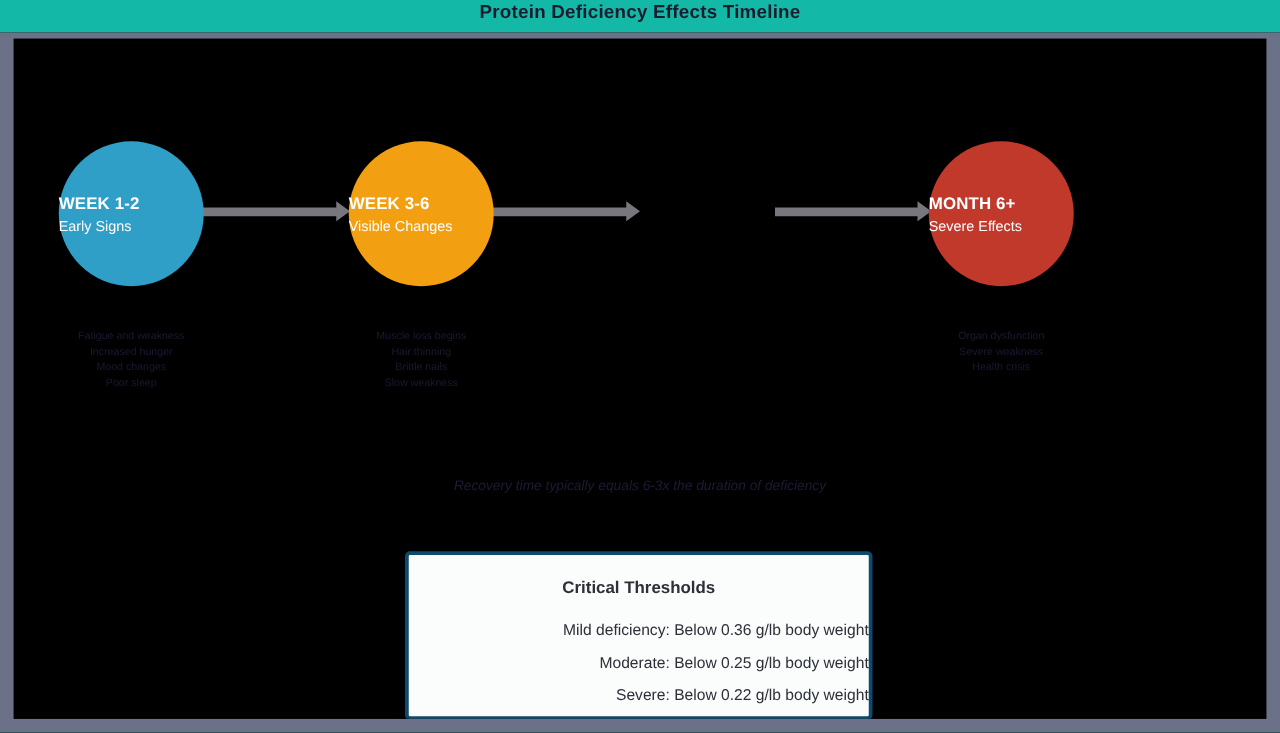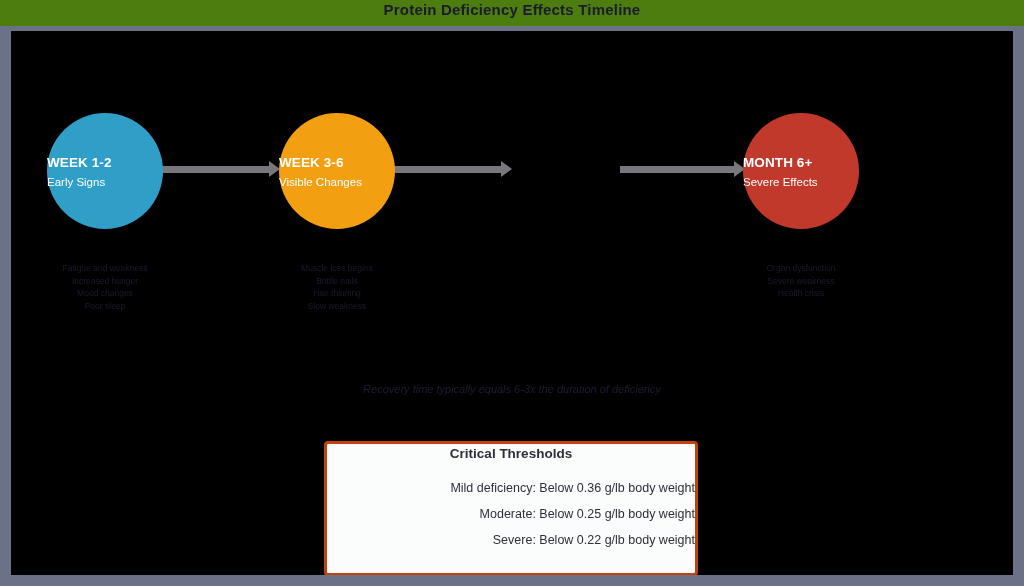--- a/index.html
+++ b/index.html
@@ -14,21 +14,21 @@
     font-family: "Liberation Sans", sans-serif;
     position: relative;
   }
 
   
   #app-frame {
     position: absolute;
     left: 0; top: 0;
     width: 1024px;
     height: 586px;
-    background: #4d7c0f;
+    background: #14b8a6;
     box-sizing: border-box;
   }
 
   #canvas-border {
     position: absolute;
     left: 0;
     top: 26px;
     width: 1024px;
     height: 560px;
     box-sizing: border-box;
@@ -154,24 +154,24 @@
   }
 
   
   #thresholds-card {
     position: absolute;
     left: 313px;
     top: 410px;
     width: 374px;
     height: 135px;
     background: #fbfcfc;
-    border: 3px solid #c2410c;
+    border: 3px solid #0c4a6e;
     border-radius: 4px;
     box-sizing: border-box;
-    padding-top: 2px;
+    padding-top: 18px;
   }
   #thresholds-title {
     text-align: center;
     font-size: 13.5px;
     font-weight: bold;
     color: #2c3038;
     margin-bottom: 14px;
   }
   .threshold-line {
     text-align: right;
@@ -216,22 +216,22 @@
         </div>
       </div>
 
       <div class="stage" id="stage-1">
         <div class="stage-circle" style="background:#f2a011">
           <div class="stage-period">WEEK 3-6</div>
           <div class="stage-phase">Visible Changes</div>
         </div>
         <div class="stage-details">
           <span class="detail-line">Muscle loss begins</span>
+          <span class="detail-line">Hair thinning</span>
           <span class="detail-line">Brittle nails</span>
-          <span class="detail-line">Hair thinning</span>
           <span class="detail-line">Slow weakness</span>
         </div>
       </div>
 
 
       <div class="stage" id="stage-3">
         <div class="stage-circle" style="background:#c0392b">
           <div class="stage-period">MONTH 6+</div>
           <div class="stage-phase">Severe Effects</div>
         </div>

